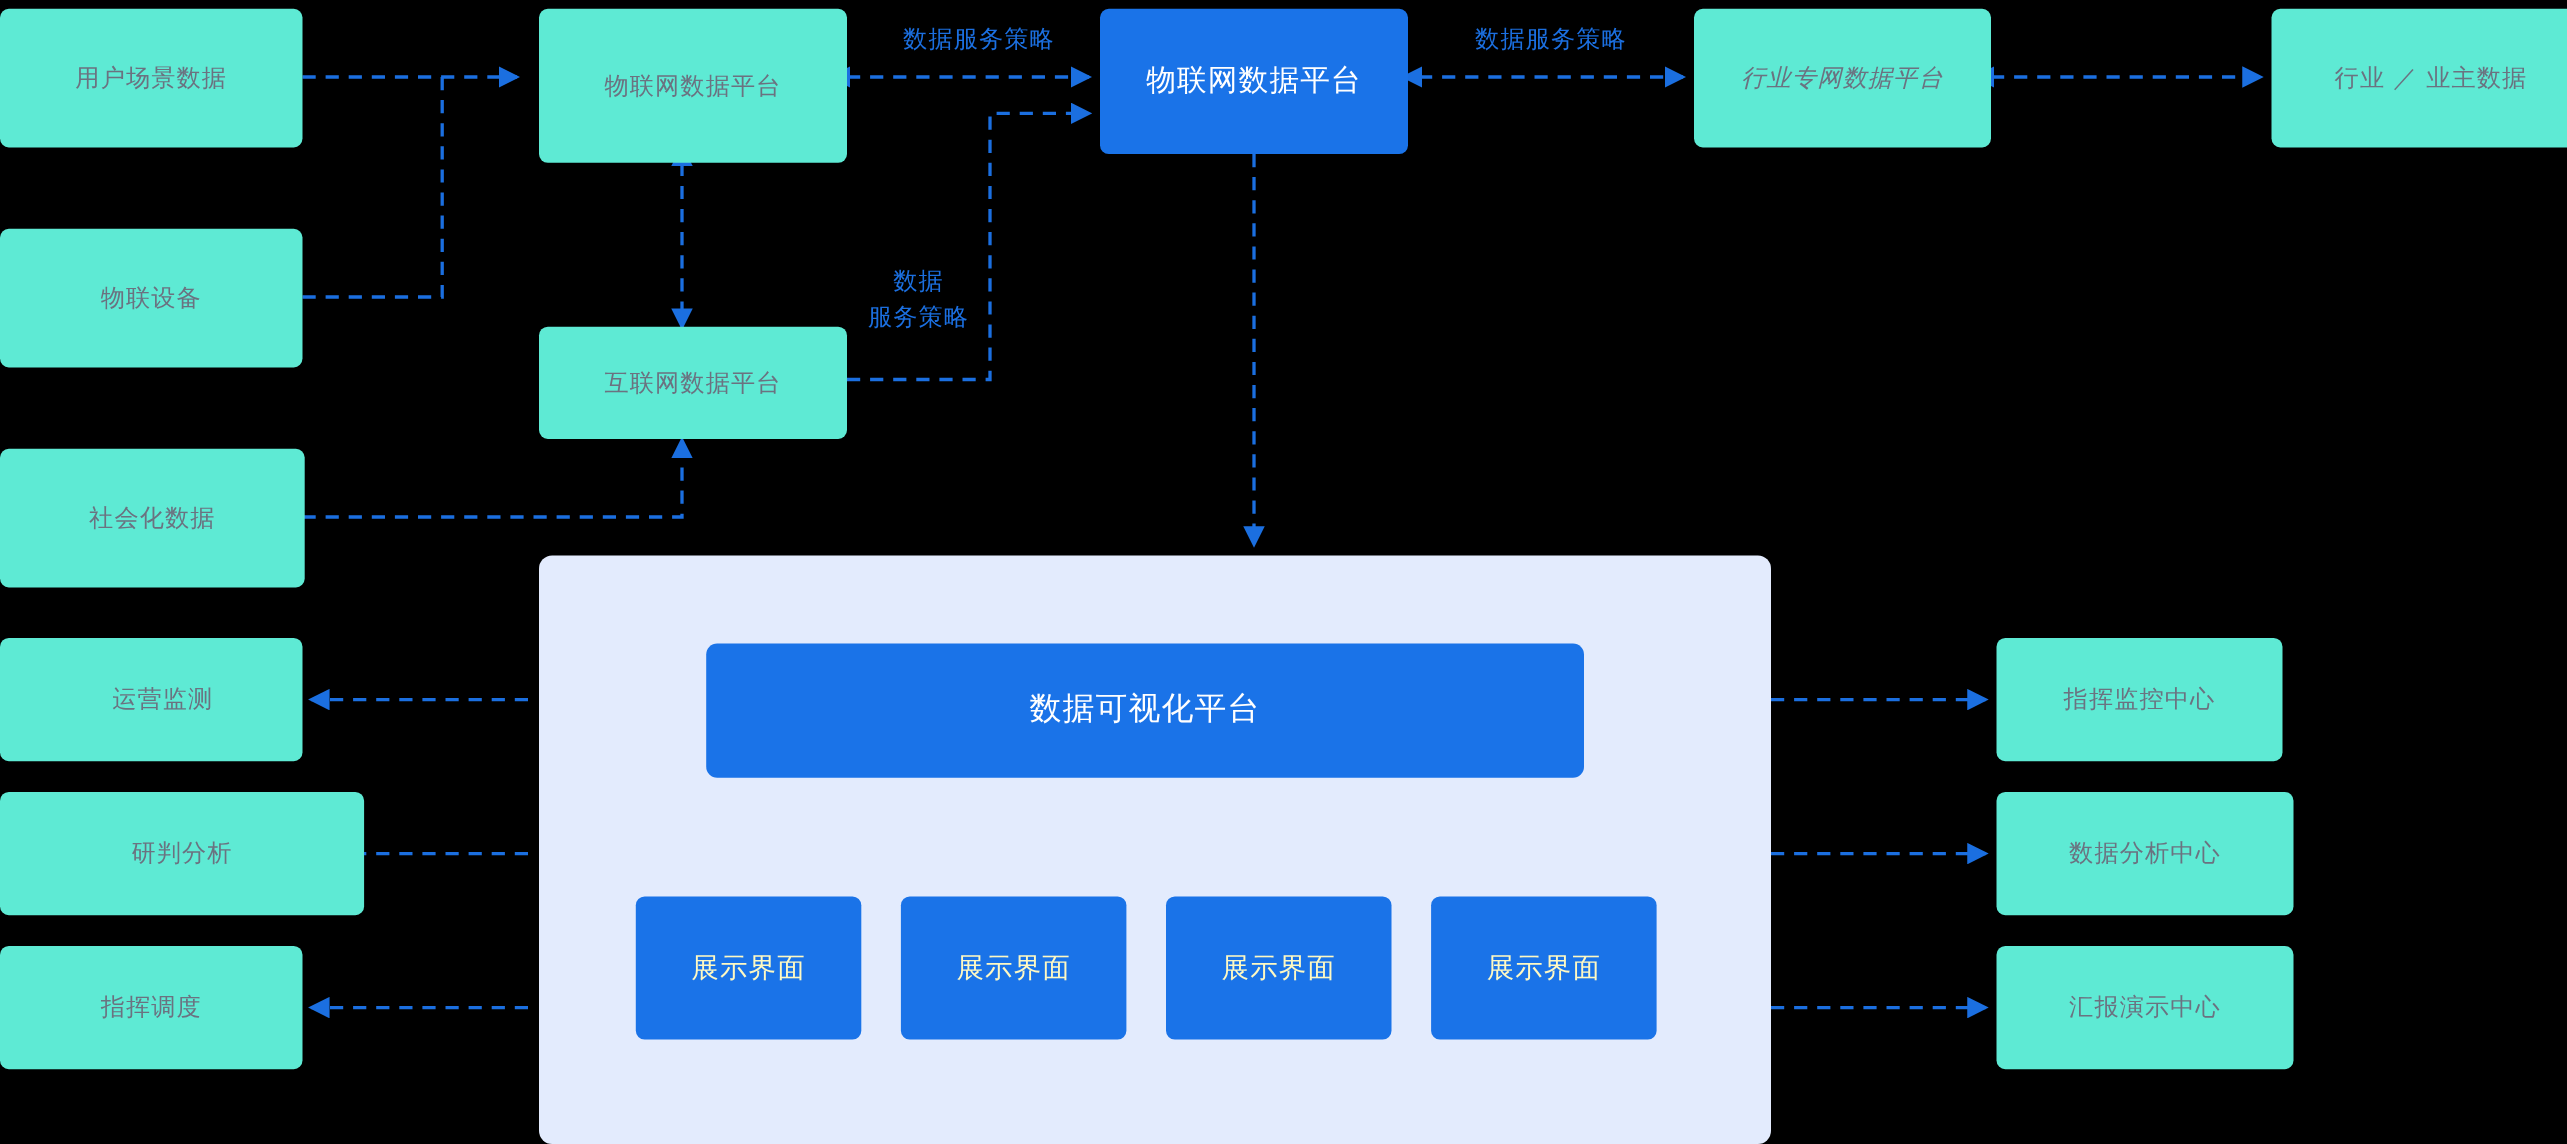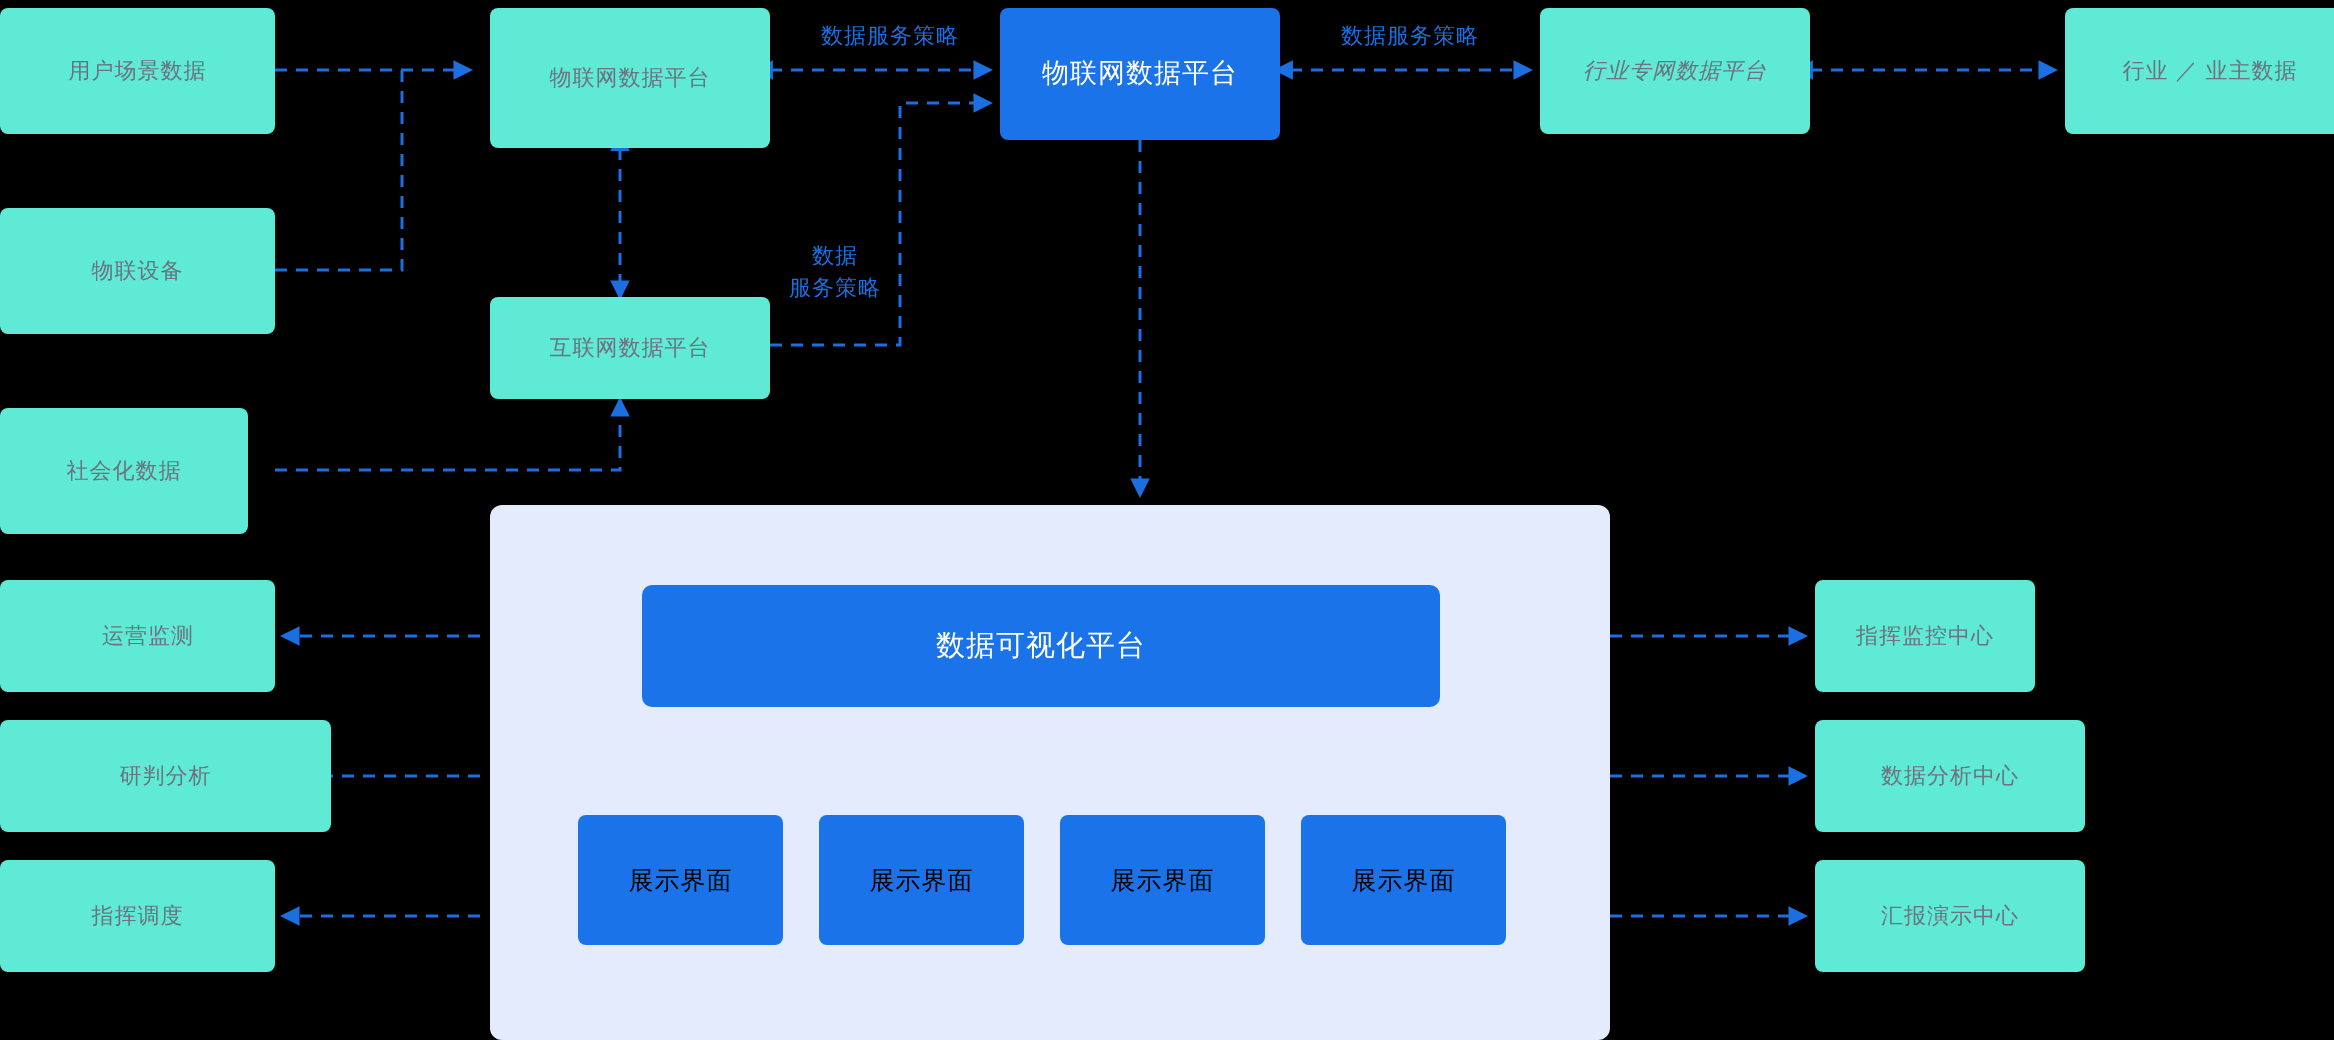--- a/index.html
+++ b/index.html
@@ -47,21 +47,21 @@
     display: block;
   }
   .node.hero {
     background: #1a73e8;
     color: #ffffff;
     font-size: 29px;
     border-radius: 10px;
   }
   .node.leaf {
     background: #1a73e8;
-    color: #000000;
+    color: #fef9c3;
     font-size: 25px;
     border-radius: 8px;
   }
 
   
   .conn-label {
     position: absolute;
     color: #1b6fe0;
     font-size: 22px;
     font-weight: normal;
@@ -137,21 +137,21 @@
   </svg>
 
   <div class="node light" style="left:0px; top:8px; width:275px; height:126px;">
     <span>用户场景数据</span>
   </div>
 
   <div class="node light" style="left:0px; top:208px; width:275px; height:126px;">
     <span>物联设备</span>
   </div>
 
-  <div class="node light" style="left:0px; top:408px; width:248px; height:126px;">
+  <div class="node light" style="left:0px; top:408px; width:277px; height:126px;">
     <span>社会化数据</span>
   </div>
 
   <div class="node light" style="left:490px; top:8px; width:280px; height:140px;">
     <span>物联网数据平台</span>
   </div>
 
   <div class="node light" style="left:490px; top:297px; width:280px; height:102px;">
     <span>互联网数据平台</span>
   </div>
@@ -209,21 +209,21 @@
   </div>
 
   <div class="node light" style="left:0px; top:720px; width:331px; height:112px;">
     <span>研判分析</span>
   </div>
 
   <div class="node light" style="left:0px; top:860px; width:275px; height:112px;">
     <span>指挥调度</span>
   </div>
 
-  <div class="node light" style="left:1815px; top:580px; width:220px; height:112px;">
+  <div class="node light" style="left:1815px; top:580px; width:260px; height:112px;">
     <span>指挥监控中心</span>
   </div>
 
   <div class="node light" style="left:1815px; top:720px; width:270px; height:112px;">
     <span>数据分析中心</span>
   </div>
 
   <div class="node light" style="left:1815px; top:860px; width:270px; height:112px;">
     <span>汇报演示中心</span>
   </div>

